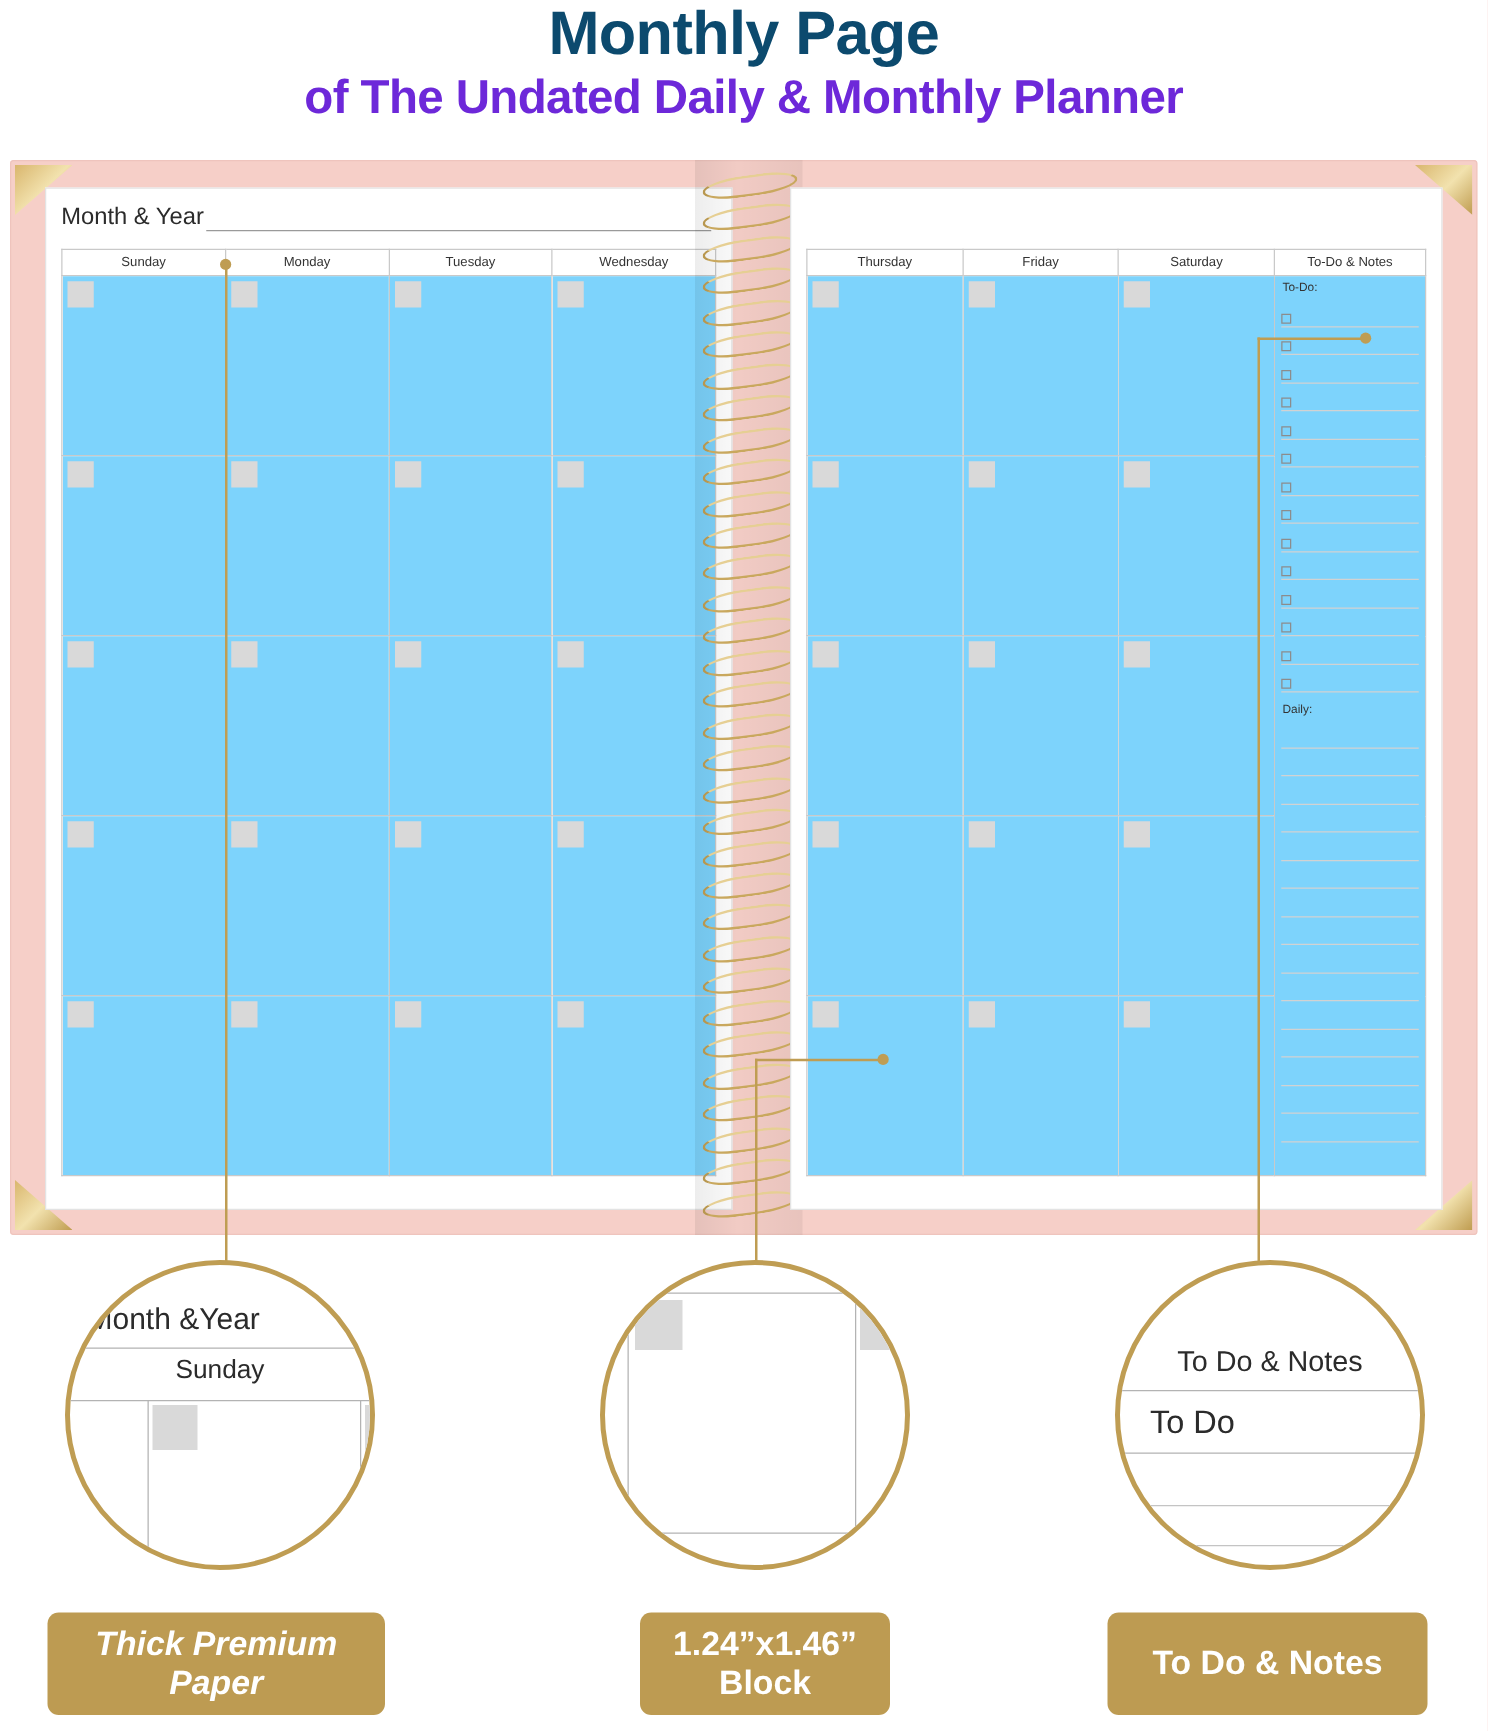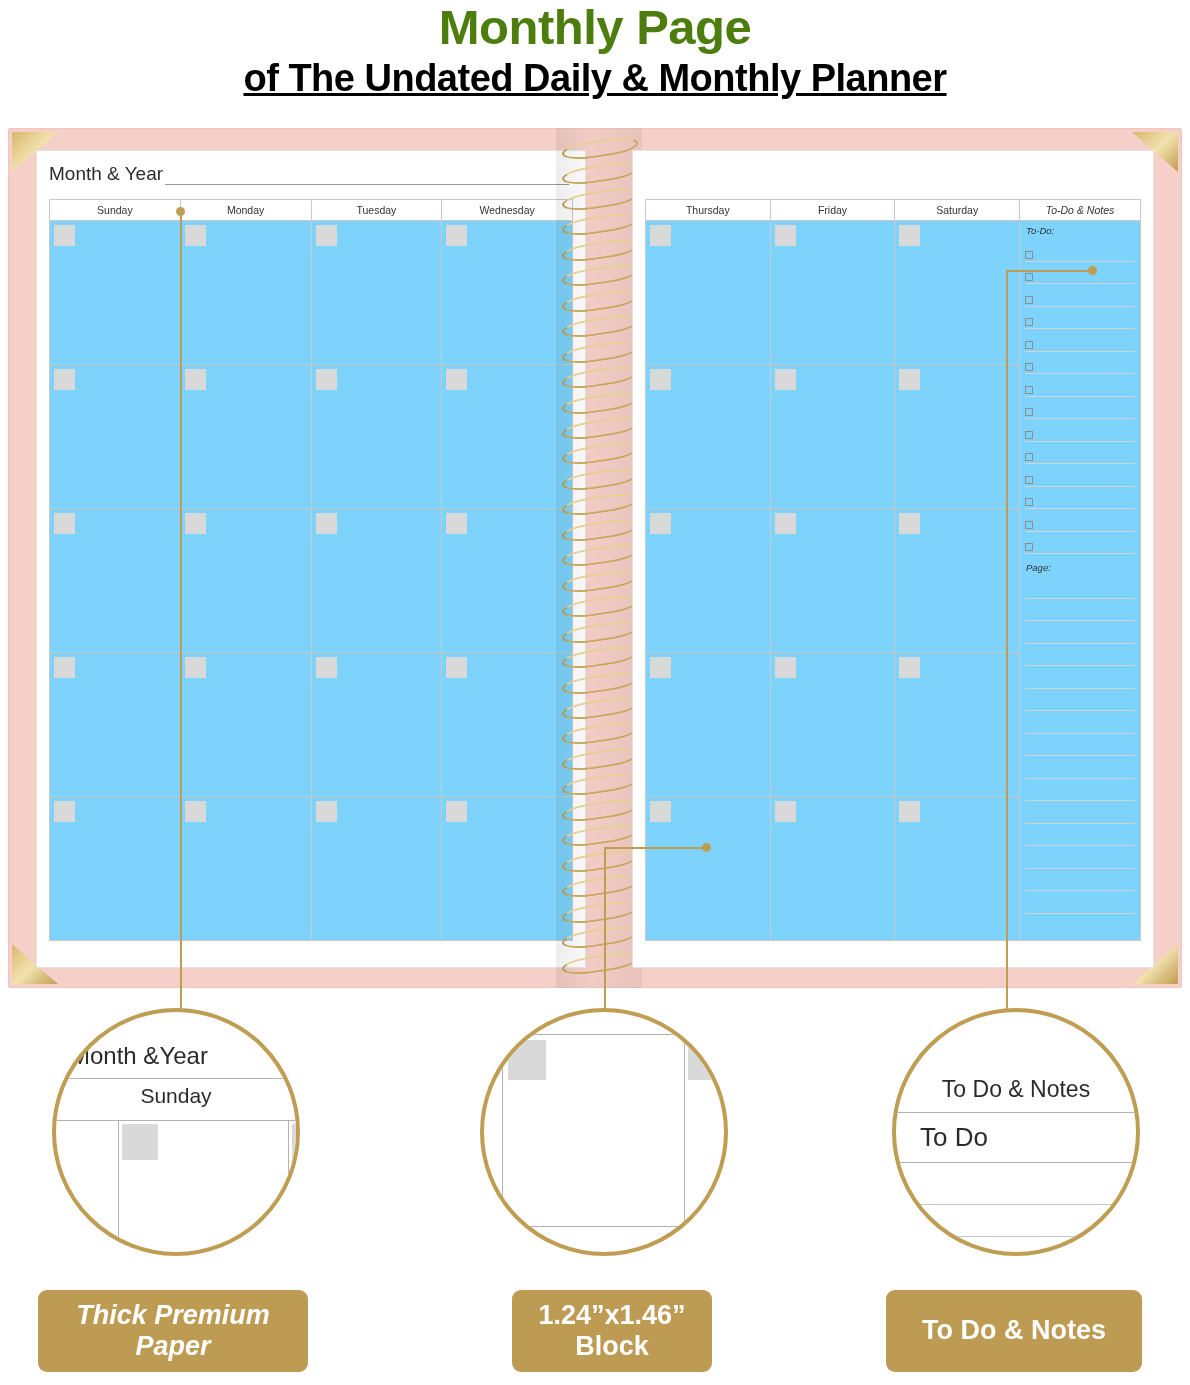--- a/index.html
+++ b/index.html
@@ -19,33 +19,32 @@
   .title-block {
     position: absolute;
     top: 2px;
     left: 0;
     width: 1190px;
     text-align: center;
   }
   .title-main {
     font-size: 49px;
     font-weight: bold;
-    color: #4d7c0f;
+    color: #0c4a6e;
     letter-spacing: -0.5px;
     line-height: 1.05;
     text-align: center;
   }
   .title-sub {
     font-size: 38px;
     font-weight: bold;
-    color: #000000;
+    color: #6d28d9;
     letter-spacing: -0.5px;
     line-height: 1.15;
     margin-top: 4px;
-    text-decoration: underline;
   }
 
   
   .planner {
     position: absolute;
     left: 8px;
     top: 128px;
     width: 1174px;
     height: 860px;
     background: #f6cfc8;
@@ -124,21 +123,21 @@
   .daybox {
     position: absolute;
     left: 4px;
     top: 4px;
     width: 21px;
     height: 21px;
     background: #d9d9d9;
   }
 
   
-  .todo-col { width: 118px; font-style: italic; }
+  .todo-col { width: 118px; }
   .todo-cell {
     padding: 4px 5px 0 5px !important;
     vertical-align: top;
   }
   .todo-label, .notes-label {
     font-size: 9.5px;
     color: #333;
     margin: 0 0 3px 1px;
   }
   .chk-line {
@@ -471,21 +470,21 @@
               </div>
               <div class="chk-line">
                 <span class="chk"></span>
               </div>
               <div class="chk-line">
                 <span class="chk"></span>
               </div>
               <div class="chk-line">
                 <span class="chk"></span>
               </div>
-              <div class="notes-label" style="margin-top: 8px;">Page:</div>
+              <div class="notes-label" style="margin-top: 8px;">Daily:</div>
               <div class="note-line"></div>
               <div class="note-line"></div>
               <div class="note-line"></div>
               <div class="note-line"></div>
               <div class="note-line"></div>
               <div class="note-line"></div>
               <div class="note-line"></div>
               <div class="note-line"></div>
               <div class="note-line"></div>
               <div class="note-line"></div>

